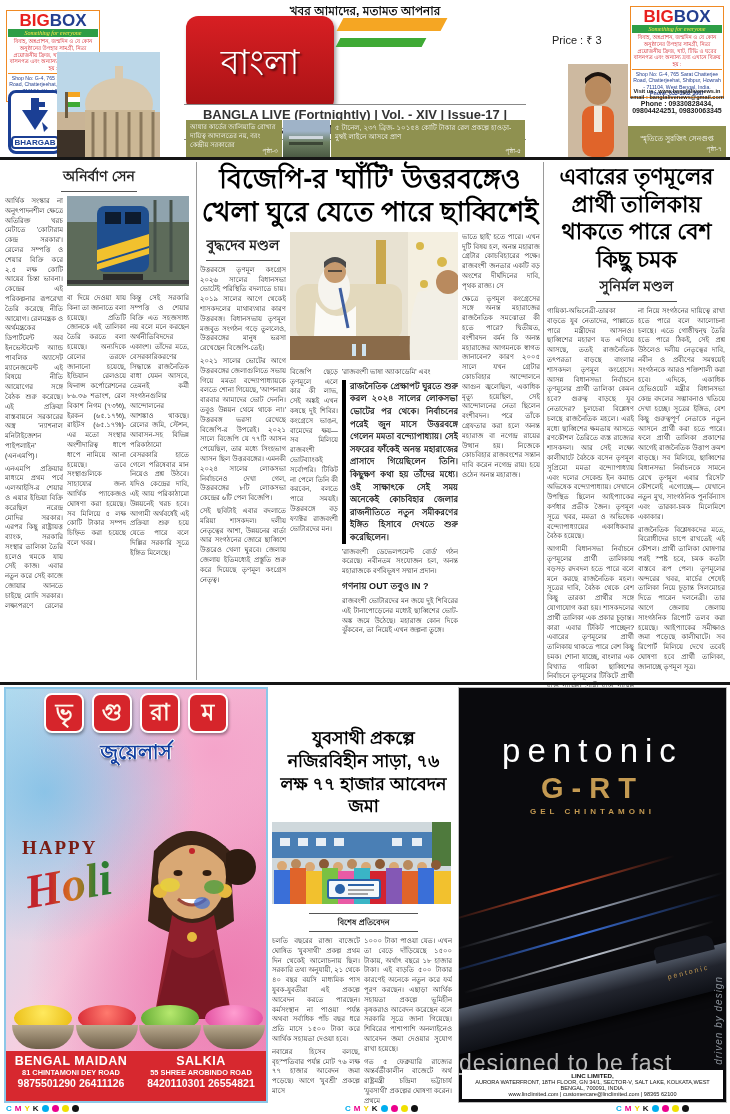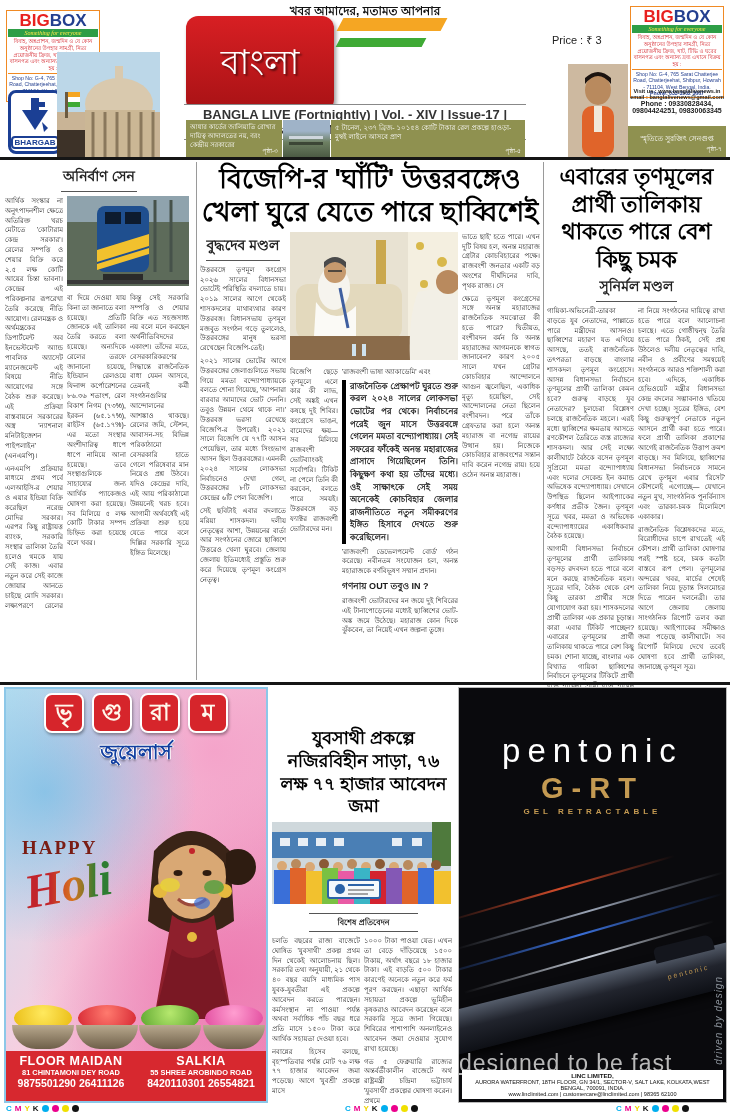--- a/index.html
+++ b/index.html
@@ -384,21 +384,21 @@
           <div class="dish"></div>
         </div>
       <div class="bowl">
           <div class="powder" style="background:radial-gradient(circle at 50% 30%,#ff9ed0,#e0479c);"></div>
           <div class="dish"></div>
         </div>
     </div>
 
     <div class="jw-band">
       <div class="loc">
-        <div class="loc-name">FLOOR MAIDAN</div>
+        <div class="loc-name">BENGAL MAIDAN</div>
         <div class="loc-addr">81 CHINTAMONI DEY ROAD</div>
         <div class="loc-phones">9875501290   26411126</div>
       </div>
       <div class="loc">
         <div class="loc-name">SALKIA</div>
         <div class="loc-addr">55 SHREE AROBINDO ROAD</div>
         <div class="loc-phones">8420110301   26554821</div>
       </div>
     </div>
   </div>
@@ -459,21 +459,21 @@
       <div class="col" style="width:88px;">
         <p>১০০০ টাকা পাওয়া যেত। এখন তা বেড়ে দাঁড়িয়েছে ১৫০০ টাকায়, অর্থাৎ বছরে ১৮ হাজার টাকা। এই বাড়তি ৫০০ টাকার কারণেই অনেকে নতুন করে ফর্ম পূরণ করছেন। এছাড়া আর্থিক সহায়তা প্রকল্পে ভূমিহীন কৃষকরাও আবেদন করেছেন বলে সরকারি সূত্রে জানা গিয়েছে। শিবিরের পাশাপাশি অনলাইনেও আবেদন জমা দেওয়ার সুযোগ রাখা হয়েছে।</p>
         <p>গত ৫ ফেব্রুয়ারি রাজ্যের অন্তর্বর্তীকালীন বাজেটে অর্থ রাষ্ট্রমন্ত্রী চন্দ্রিমা ভট্টাচার্য 'যুবসাথী' প্রকল্পের ঘোষণা করেন। প্রথমে</p>
       </div>
     </div>
   </div>
 
   <div class="pentonic">
     <div class="pt-brand">pentonic</div>
     <div class="pt-model">G-RT</div>
-    <div class="pt-sub">GEL RETRACTABLE</div>
+    <div class="pt-sub">GEL CHINTAMONI</div>
 
     <div class="streak" style="left:-20px; top:200px; width:240px; background:linear-gradient(90deg,transparent,#d04b2a,transparent);"></div>
     <div class="streak" style="left:-10px; top:222px; width:280px; background:linear-gradient(90deg,transparent,#9aa4b5,transparent);"></div>
     <div class="streak" style="left:-30px; top:246px; width:300px; background:linear-gradient(90deg,transparent,#3a6fd8,transparent);"></div>
     <div class="streak" style="left:0px; top:268px; width:260px; background:linear-gradient(90deg,transparent,#c4cbd6,transparent);"></div>
     <div class="streak" style="left:-20px; top:330px; width:220px; background:linear-gradient(90deg,transparent,#d04b2a,transparent);"></div>
 
     <div class="pen">
       <span class="pen-text">pentonic</span>
     </div>

